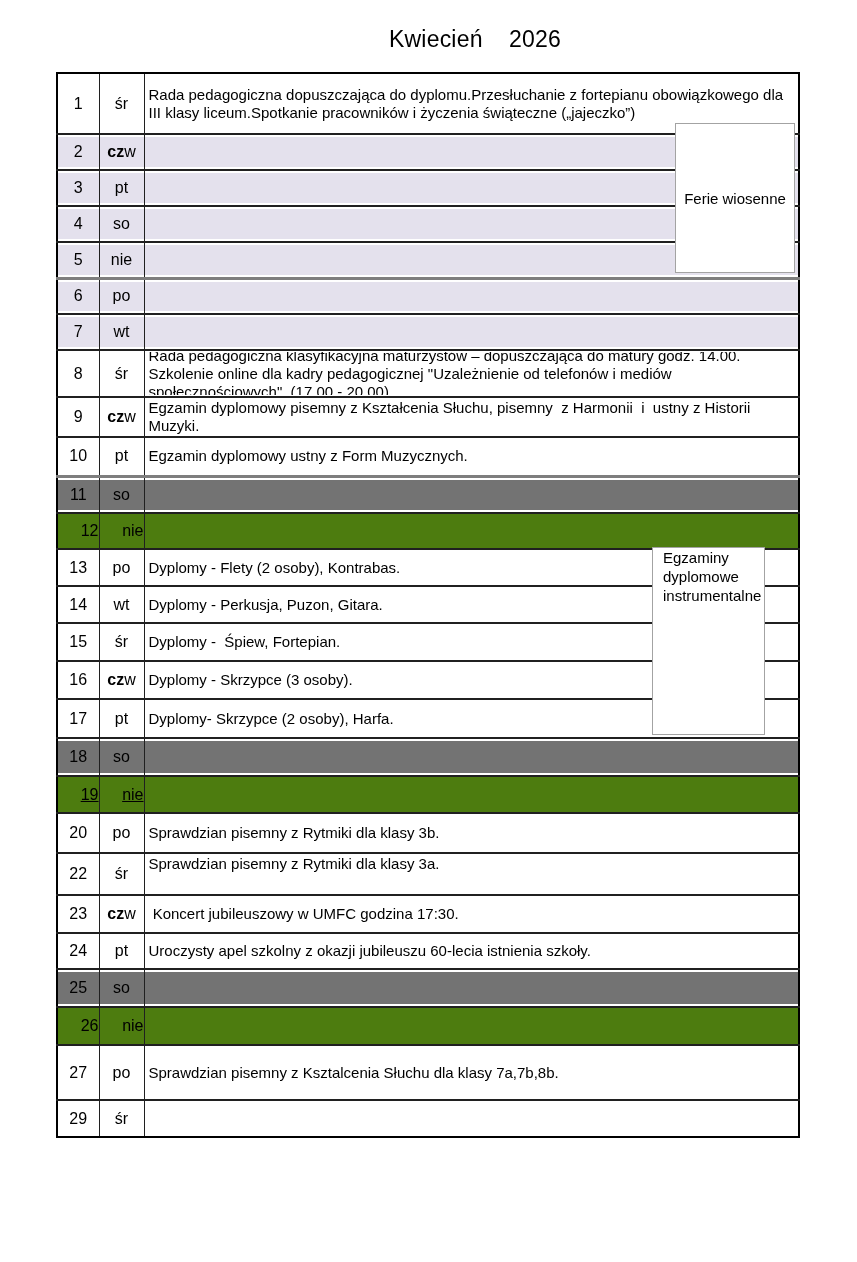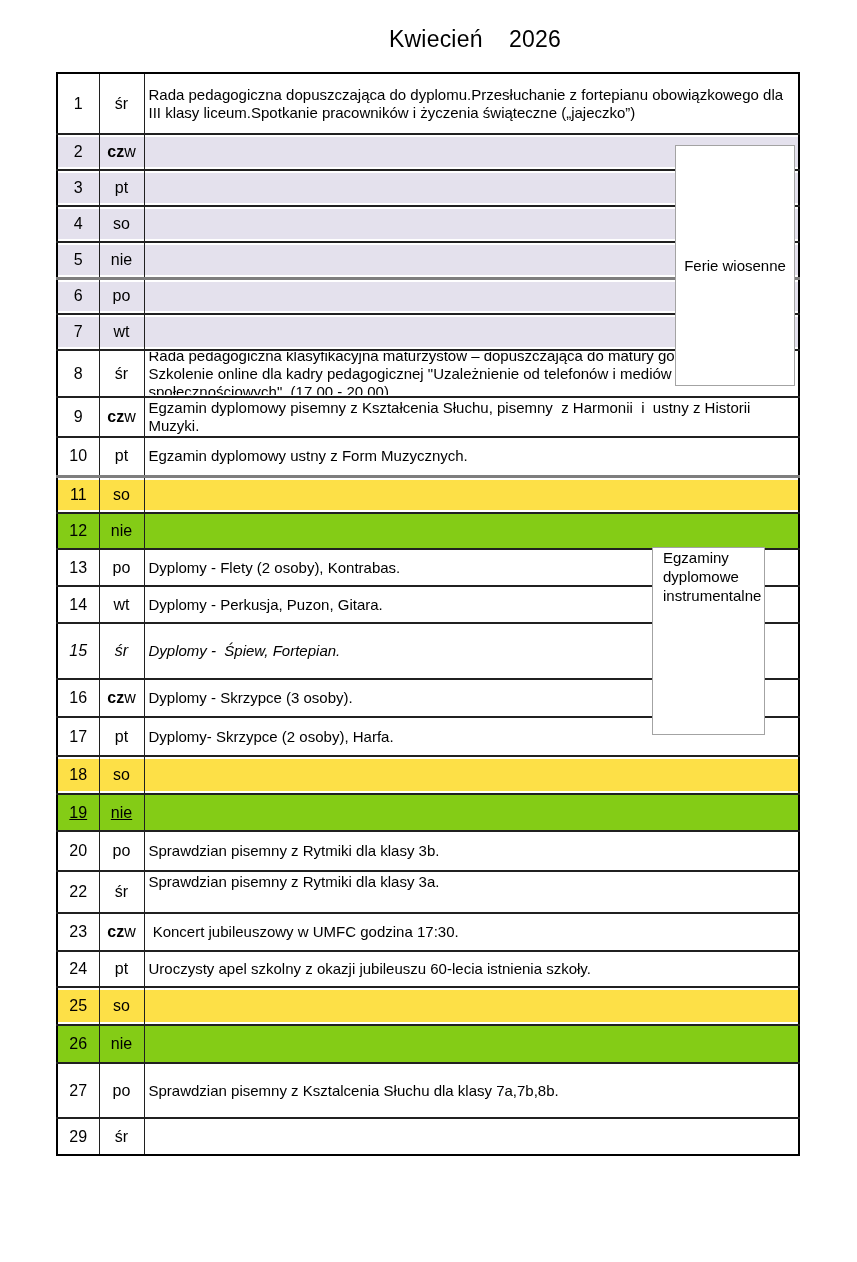--- a/index.html
+++ b/index.html
@@ -21,28 +21,28 @@
   td:last-child{border-right:none;margin-left:44px;}
 
   td.c-num{text-align:center;font-size:16px;}
   td.c-wd{text-align:center;font-size:16px;}
   .wd-b{font-weight:bold;}
   td.c-desc{font-size:15px;line-height:18px;padding:1px 3px 1px 4px;
             white-space:pre-wrap;word-wrap:break-word;}
   tr.top td.c-desc{vertical-align:top;}
 
   tr.bg-lav td{background:#e4e1ed;box-shadow:inset 0 2px 0 #fff, inset 0 -2px 0 #fff;}
-  tr.bg-blue td{background:#fde047;box-shadow:inset 0 2px 0 #fff, inset 0 -2px 0 #fff;}
-  tr.bg-yellow td{background:#84cc16;}
+  tr.bg-blue td{background:#737373;box-shadow:inset 0 2px 0 #fff, inset 0 -2px 0 #fff;}
+  tr.bg-yellow td{background:#4d7c0f;text-align:right;}
 
   .clipbox{height:43px;overflow:hidden;display:flex;align-items:center;}
 
   .ov{position:absolute;background:#fff;border:1px solid #a3a3a3;box-sizing:border-box;
       font-size:15px;line-height:19px;}
-  .ov-ferie{left:675px;top:145px;width:120px;height:241px;
+  .ov-ferie{left:675px;top:123px;width:120px;height:150px;
             display:flex;align-items:center;justify-content:center;}
   .ov-egz{left:652px;top:547px;width:113px;height:188px;
           display:flex;align-items:flex-start;padding-left:10px;}
 </style>
 </head>
 <body>
 
 <div class="page">
 
   <div class="title">Kwiecień    2026</div>
@@ -117,21 +117,21 @@
         <tr class="bg-white" style="height: 37px;">
           <td class="c-num">13</td>
           <td class="c-wd">po</td>
           <td class="c-desc">Dyplomy - Flety (2 osoby), Kontrabas.</td>
         </tr>
         <tr class="bg-white" style="height: 37px;">
           <td class="c-num">14</td>
           <td class="c-wd">wt</td>
           <td class="c-desc">Dyplomy - Perkusja, Puzon, Gitara.</td>
         </tr>
-        <tr class="bg-white" style="height: 56px; font-style: italic;">
+        <tr class="bg-white" style="height: 38px;">
           <td class="c-num">15</td>
           <td class="c-wd">śr</td>
           <td class="c-desc">Dyplomy -  Śpiew, Fortepian.</td>
         </tr>
         <tr class="bg-white" style="height: 38px;">
           <td class="c-num">16</td>
           <td class="c-wd"><span class="wd-b">cz</span><span>w</span></td>
           <td class="c-desc">Dyplomy - Skrzypce (3 osoby).</td>
         </tr>
         <tr class="bg-white" style="height: 39px;">

